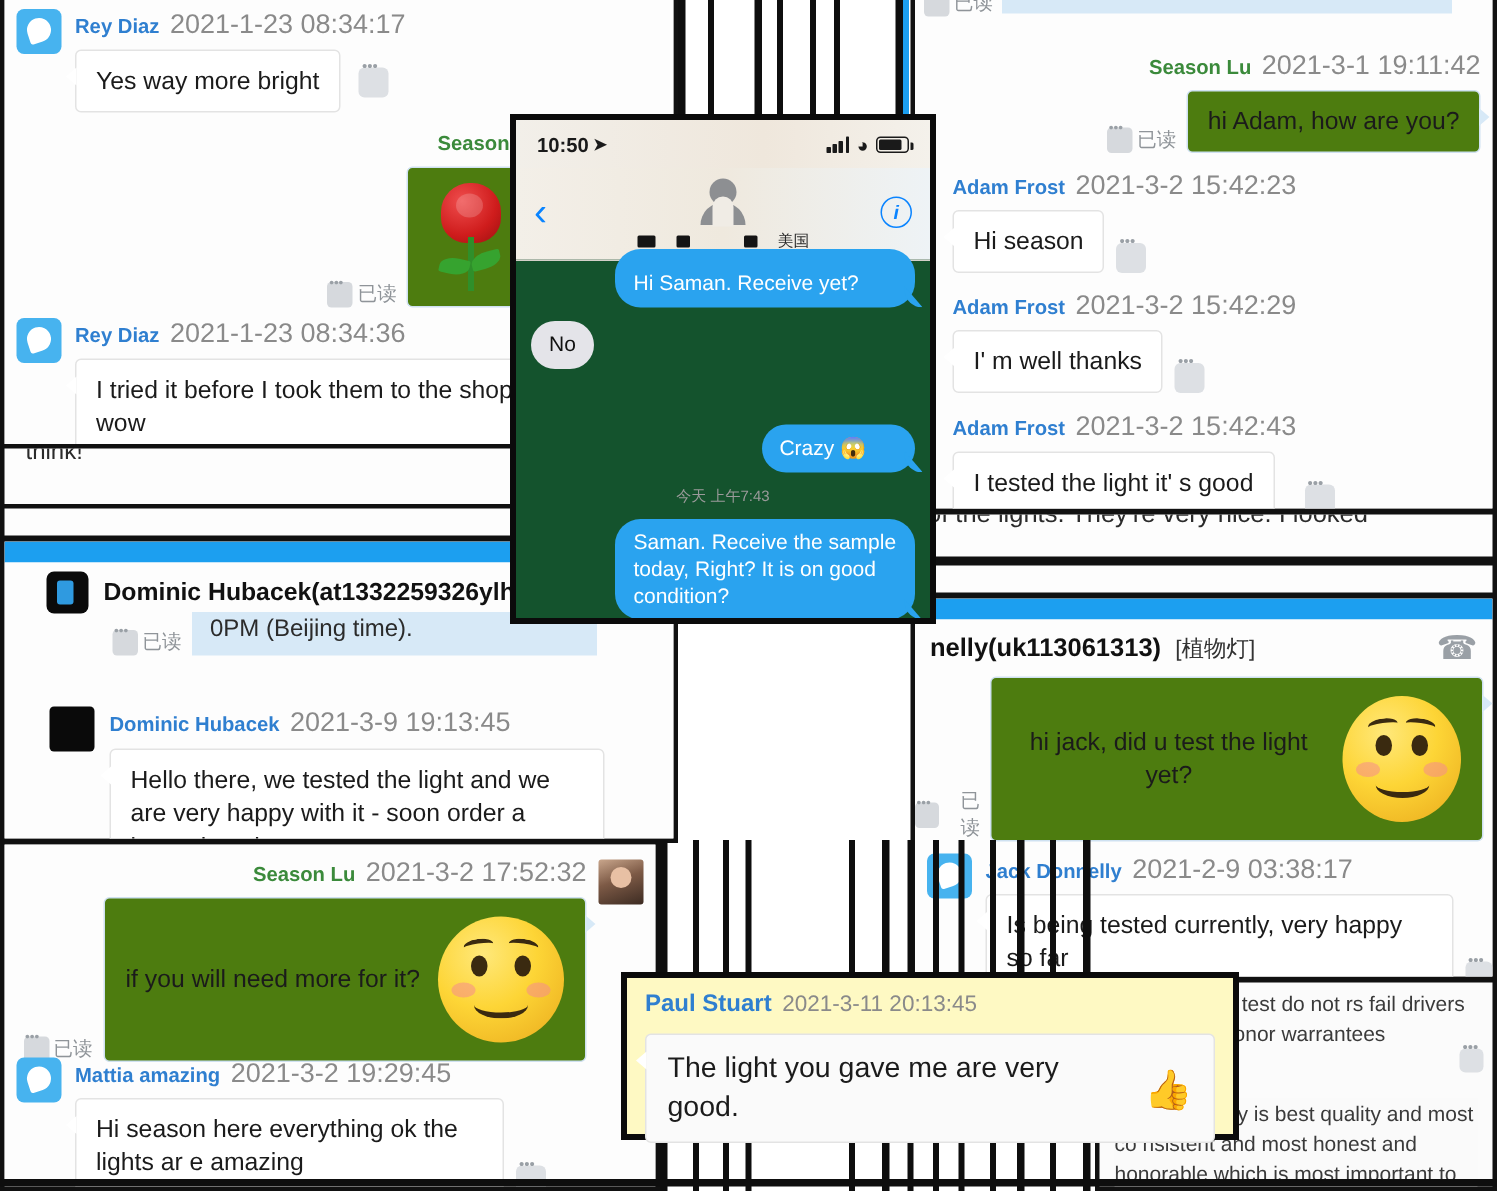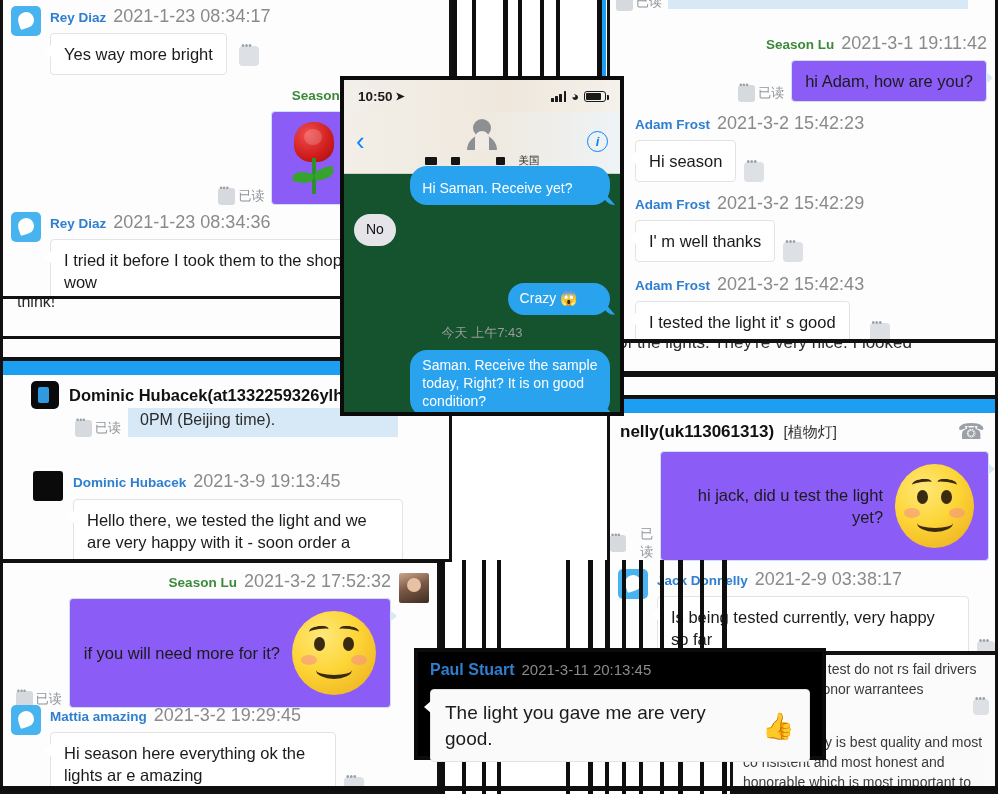--- a/index.html
+++ b/index.html
@@ -28,21 +28,21 @@
     background: #ffffff;
     border: 1px solid #e3e3e3;
     border-radius: 4px;
     padding: 9px 13px;
     font-size: 16.5px;
     color: #1b1b1b;
     line-height: 1.35;
     position: relative;
     box-shadow: 0 0 0 0 rgba(0,0,0,0);
   }
-  .bubble.mine { background: #8b5cf6; border-color: #cfe1f1; }
+  .bubble.mine { background: #4d7c0f; border-color: #cfe1f1; text-align: center; }
   .bubble.tail-l::before {
     content: ""; position: absolute; left: -7px; top: 11px;
     border-top: 6px solid transparent; border-bottom: 6px solid transparent;
     border-right: 7px solid #fff;
   }
   .bubble.mine.tail-r::after {
     content: ""; position: absolute; right: -7px; top: 11px;
     border-top: 6px solid transparent; border-bottom: 6px solid transparent;
     border-left: 7px solid #d7e9f7;
   }
@@ -197,30 +197,30 @@
 
   #phone .msgs { padding: 6px 10px 0; position: relative; height: calc(100% - 96px); }
   .ib { max-width: 78%; padding: 7px 12px; border-radius: 17px; font-size: 14px; line-height:1.28; position:relative; margin-bottom: 9px; }
   .ib.out { background:#2aa3ef; color:#fff; margin-left:auto; }
   .ib.in  { background:#e4e4e9; color:#111; margin-right:auto; display:inline-block; }
   .ib.out::after {
     content:""; position:absolute; right:-5px; bottom:0;
     width:12px;height:14px;background:#2aa3ef;
     border-bottom-left-radius:14px; clip-path: polygon(0 0,100% 100%,0 100%);
   }
-  .tstamp { text-align:center; font-size:13px; color:#9a9a9a; margin: 2px 0 8px; }
+  .tstamp { text-align:center; font-size:10px; color:#9a9a9a; margin: 2px 0 8px; }
   .inrow { text-align:left; }
 
   
   .vstrip { position:absolute; background:#0e0e0e; z-index: 8; }
 
   
   #paul-card {
     position:absolute; left:414px; top:648px; width:412px; height:112px;
-    background:#000000; border:4px solid #0b0b0b; z-index: 70; padding: 9px 12px;
+    background:#fef9c3; border:4px solid #0b0b0b; z-index: 70; padding: 9px 12px;
   }
   .tinytext { font-size: 14px; color:#2b2b2b; line-height:1.45; }
   .cut-text { overflow:hidden; }
 </style>
 </head>
 <body>
 
 <div id="stage">
 
   <div class="panel" style="left:0px; top:-3px; width:452px; height:314px;">

